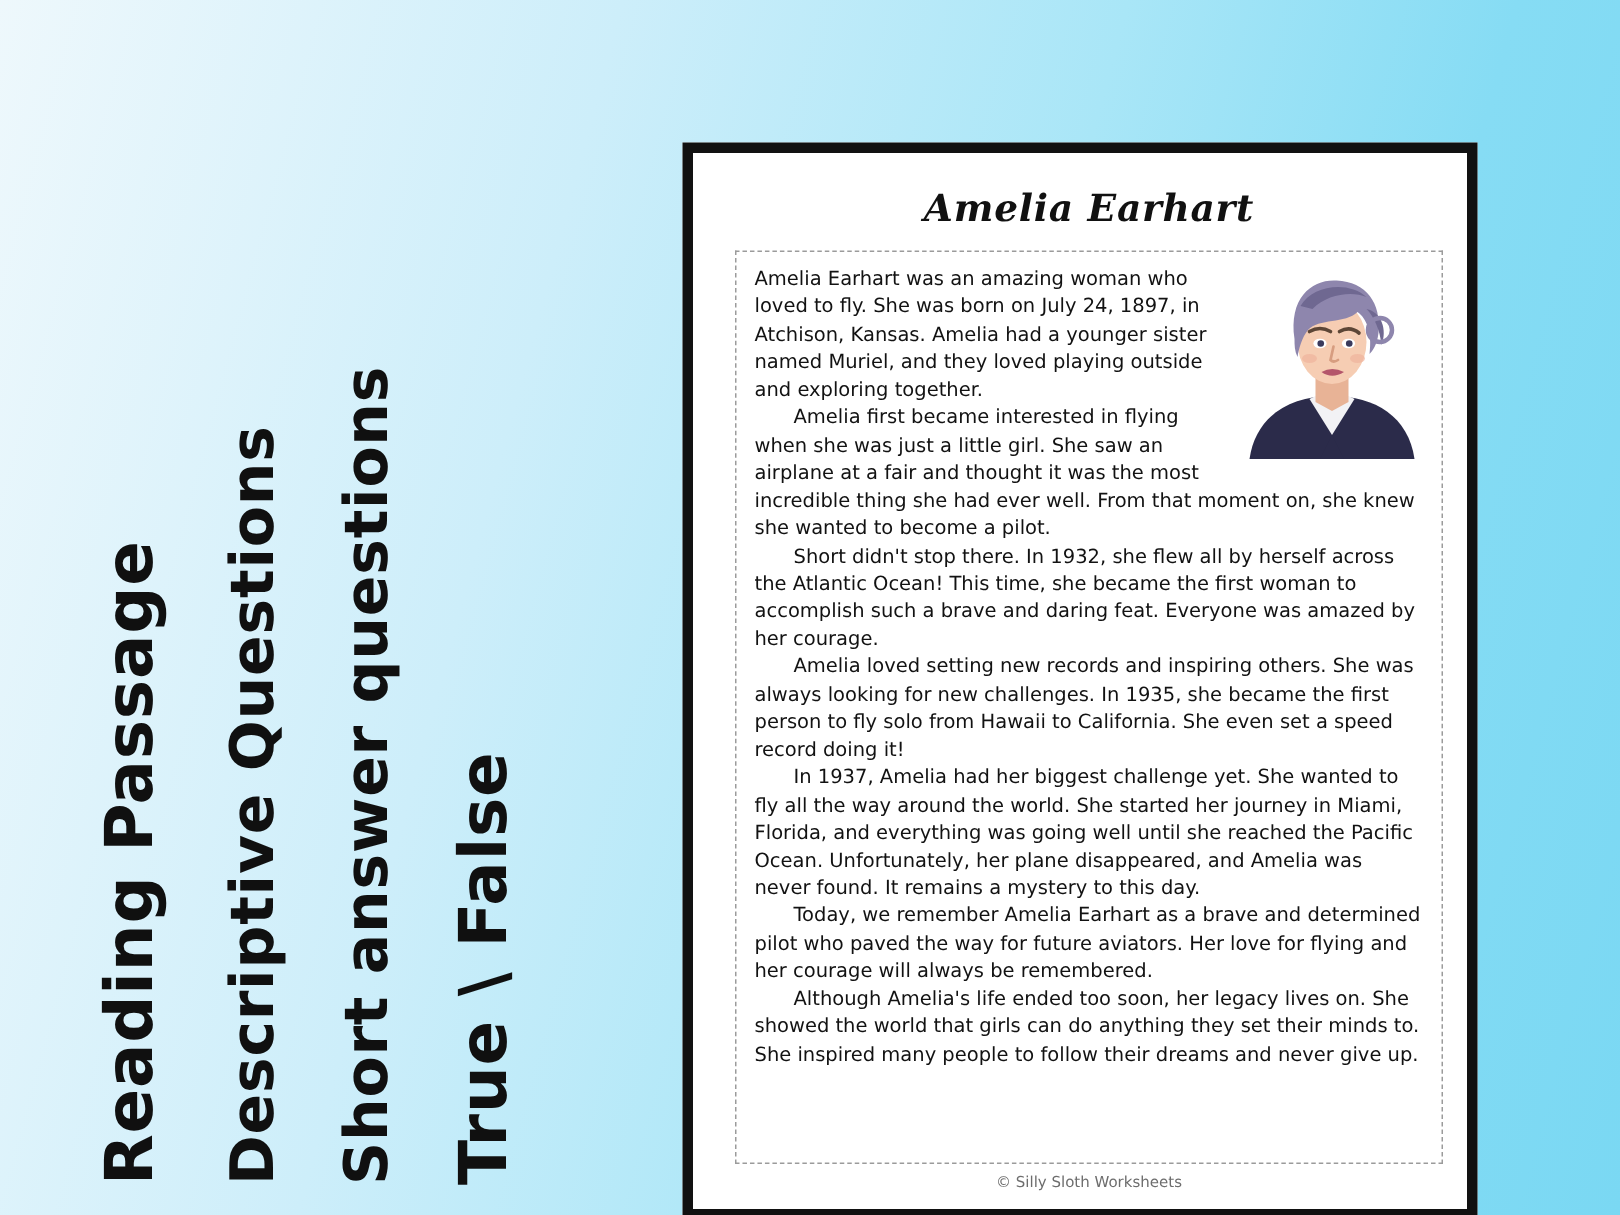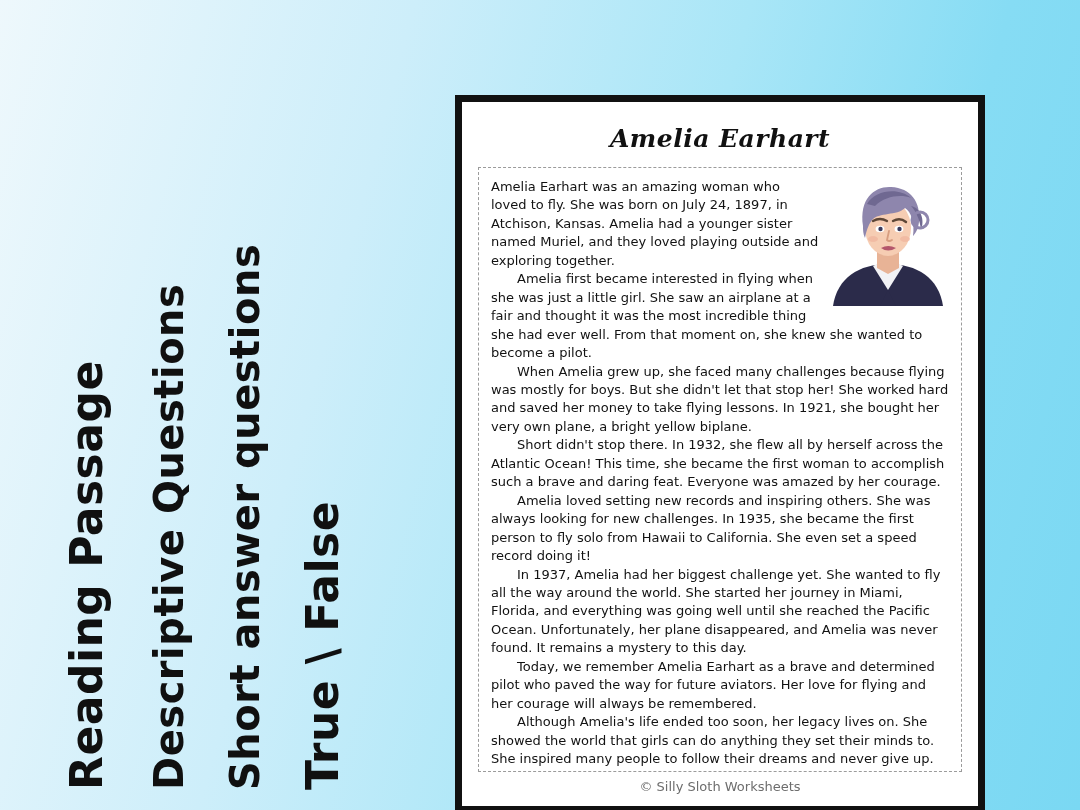--- a/index.html
+++ b/index.html
@@ -50,21 +50,21 @@
     top: 95px;
     width: 530px;
     height: 718px;
     background: #ffffff;
     border: 7px solid #111111;
     box-sizing: border-box;
   }
   .sheet-inner {
     position: absolute;
     inset: 0;
-    padding: 14px 16px 8px 16px;
+    padding: 14px 16px 8px 28px;
     box-sizing: border-box;
     display: flex;
     flex-direction: column;
   }
   .doc-title {
     text-align: center;
     font-family: "DejaVu Serif", serif;
     font-style: italic;
     font-weight: 700;
     font-size: 25px;
@@ -102,21 +102,21 @@
     margin: 0 0 4px 8px;
     position: relative;
     overflow: hidden;
     background: #ffffff;
   }
   .portrait svg { display: block; }
 
   .footer-credit {
     text-align: center;
     font-family: "DejaVu Sans", sans-serif;
-    font-size: 13px;
+    font-size: 10px;
     color: #6d6d6d;
     padding: 7px 0 4px 0;
   }
 </style>
 </head>
 <body>
 
 <div class="page">
 
   <div class="vertical-titles">
@@ -163,21 +163,20 @@
             <path d="M54 70 Q61 66 69 70 Q61 75 54 70 Z" fill="#b4566b"></path>
 
             <ellipse cx="46" cy="61" rx="5" ry="3" fill="#f0b49c" opacity="0.7"></ellipse>
             <ellipse cx="78" cy="61" rx="5" ry="3" fill="#f0b49c" opacity="0.7"></ellipse>
           </svg>
         </div>
 
         <div class="passage-text">
           <p>Amelia Earhart was an amazing woman who loved to fly. She was born on July 24, 1897, in Atchison, Kansas. Amelia had a younger sister named Muriel, and they loved playing outside and exploring together.</p>
           <p class="indent">Amelia first became interested in flying when she was just a little girl. She saw an airplane at a fair and thought it was the most incredible thing she had ever well. From that moment on, she knew she wanted to become a pilot.</p>
-          <p class="indent">When Amelia grew up, she faced many challenges because flying was mostly for boys. But she didn't let that stop her! She worked hard and saved her money to take flying lessons. In 1921, she bought her very own plane, a bright yellow biplane.</p>
           <p class="indent">Short didn't stop there. In 1932, she flew all by herself across the Atlantic Ocean! This time, she became the first woman to accomplish such a brave and daring feat. Everyone was amazed by her courage.</p>
           <p class="indent">Amelia loved setting new records and inspiring others. She was always looking for new challenges. In 1935, she became the first person to fly solo from Hawaii to California. She even set a speed record doing it!</p>
           <p class="indent">In 1937, Amelia had her biggest challenge yet. She wanted to fly all the way around the world. She started her journey in Miami, Florida, and everything was going well until she reached the Pacific Ocean. Unfortunately, her plane disappeared, and Amelia was never found. It remains a mystery to this day.</p>
           <p class="indent">Today, we remember Amelia Earhart as a brave and determined pilot who paved the way for future aviators. Her love for flying and her courage will always be remembered.</p>
           <p class="indent">Although Amelia's life ended too soon, her legacy lives on. She showed the world that girls can do anything they set their minds to. She inspired many people to follow their dreams and never give up.</p>
         </div>
       </div>
 
       <div class="footer-credit">© Silly Sloth Worksheets</div>
     </div>

